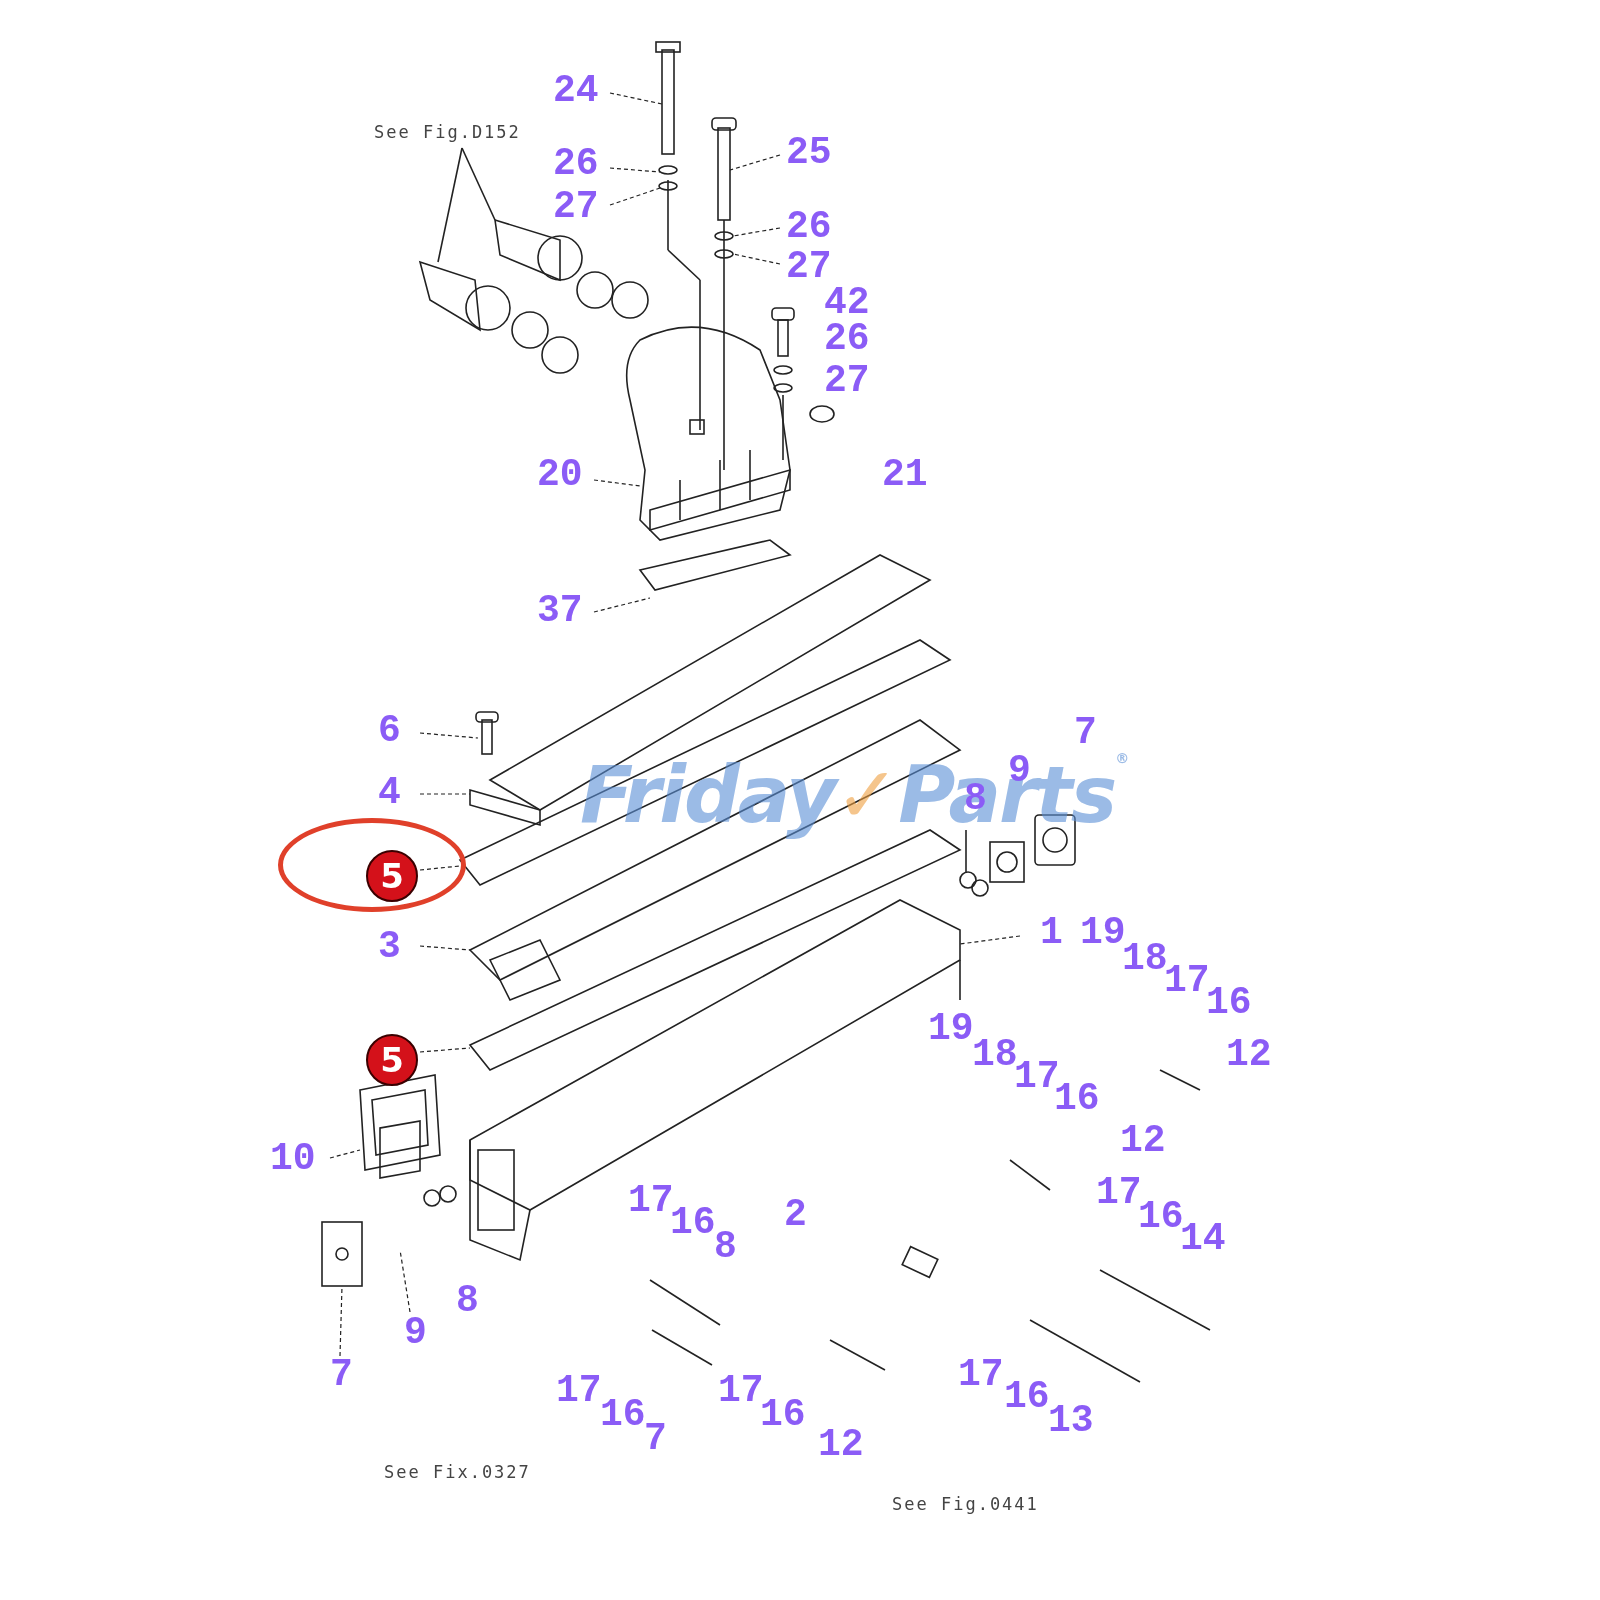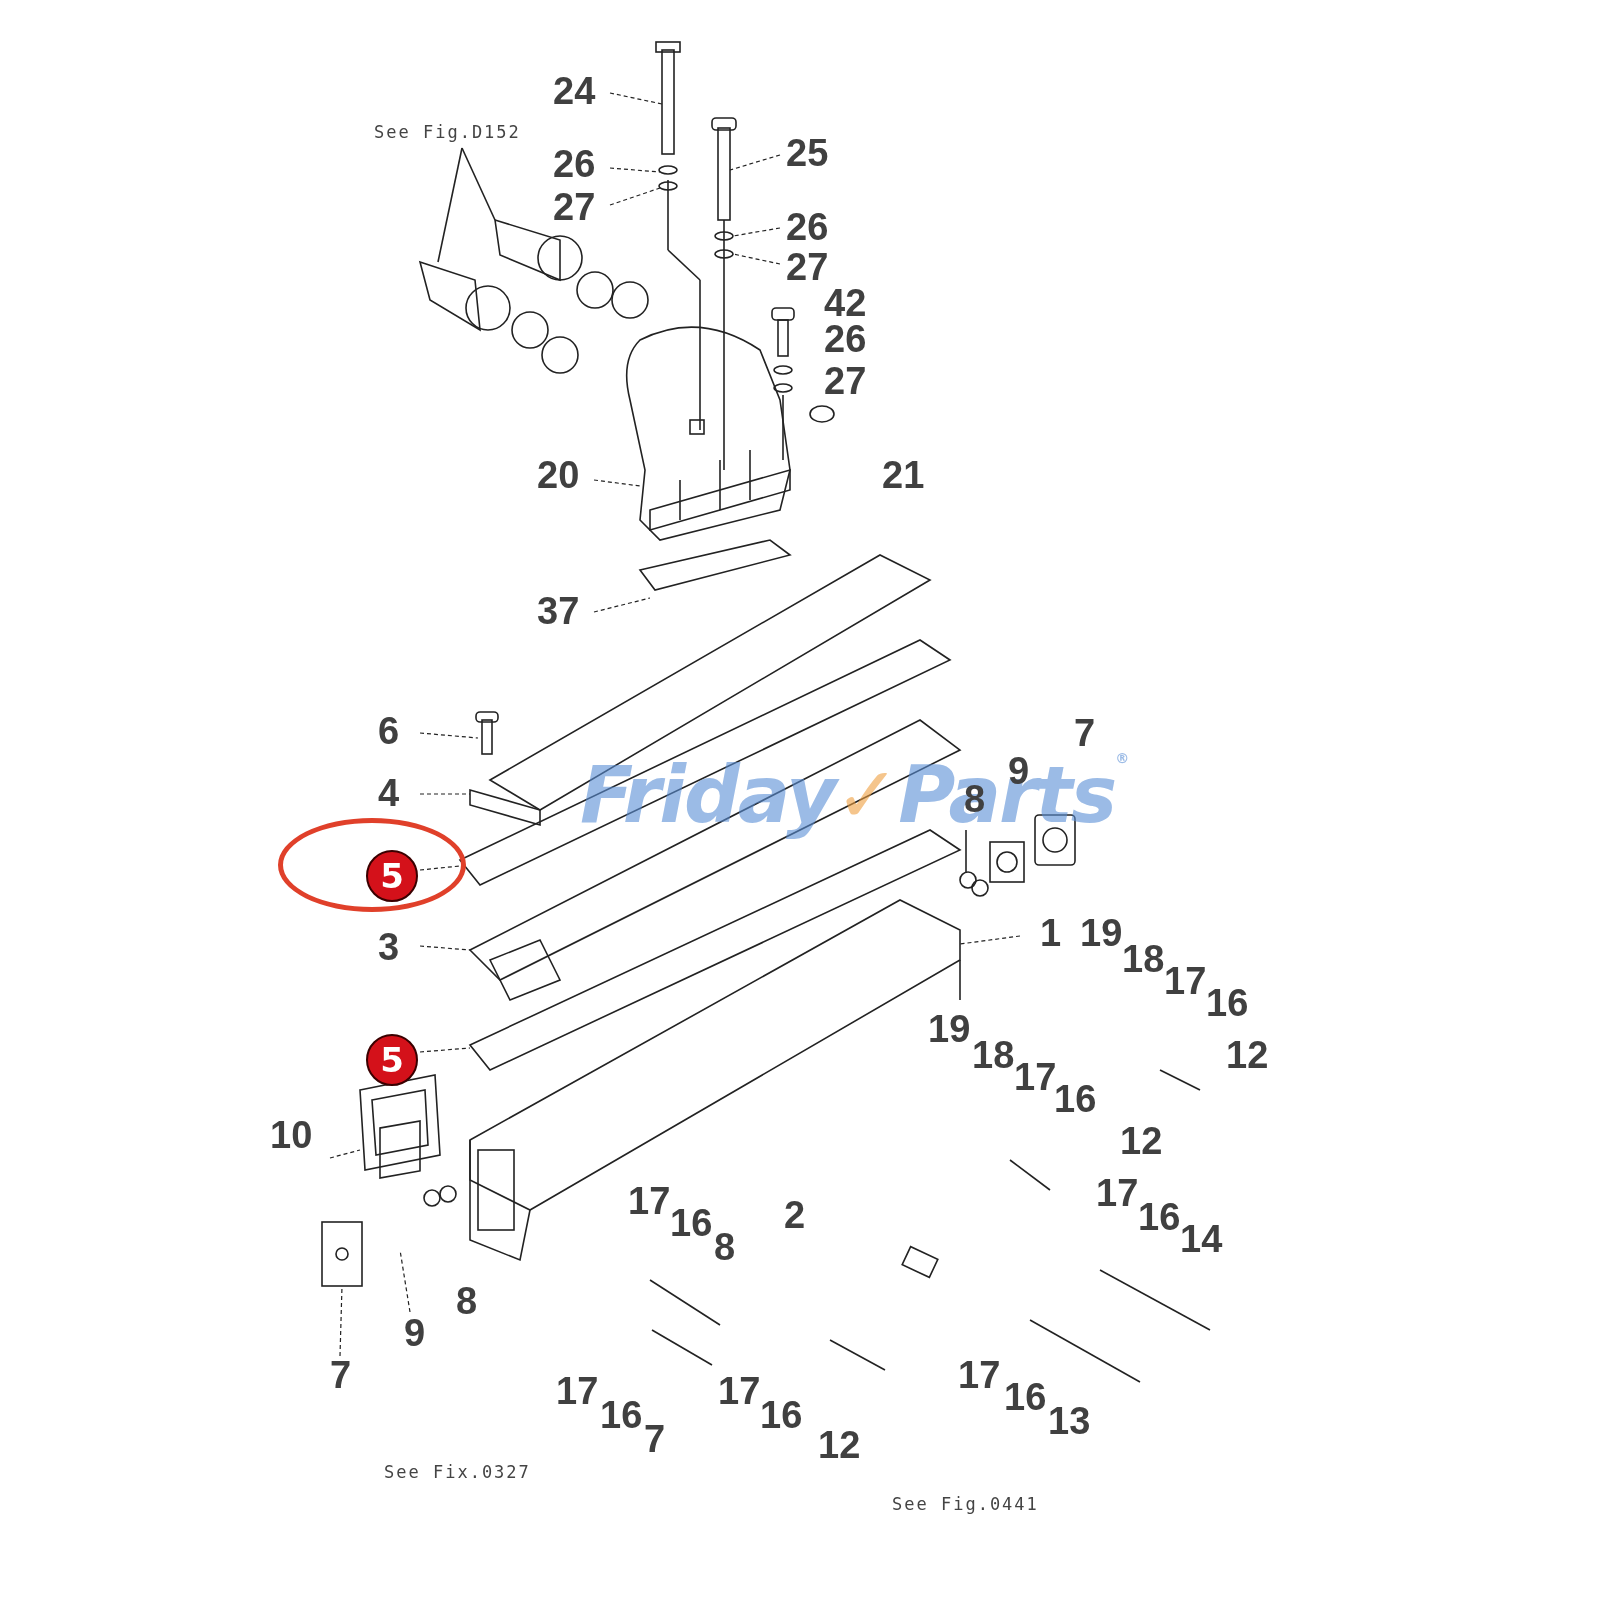--- a/index.html
+++ b/index.html
@@ -1,18 +1,18 @@
 <!DOCTYPE html>
 <html><head>
 <meta charset="utf-8">
 <style>
   html, body { margin:0; padding:0; background:#ffffff; }
   #canvas { position:relative; width:1600px; height:1600px; background:#ffffff; overflow:hidden; font-family:"DejaVu Sans", sans-serif; }
   svg.drawing { position:absolute; left:0; top:0; }
-  .callout { position:absolute; font-family:Liberation Sans, sans-serif; font-weight:bold; font-size:38px; color:#404040; line-height:1; white-space:nowrap; }
+  .callout { position:absolute; font-family:Liberation Mono, monospace; font-weight:bold; font-size:38px; color:#8b5cf6; line-height:1; white-space:nowrap; }
   .ref-note { position:absolute; font-family:"DejaVu Sans Mono", monospace; font-size:17px; color:#444; letter-spacing:2px; white-space:nowrap; }
   .badge { position:absolute; width:48px; height:48px; border-radius:50%; background:#d4111a; border:2px solid #3a0000; color:#fff; font-family:"DejaVu Sans", sans-serif; font-weight:bold; font-size:34px; text-align:center; line-height:48px; }
   .highlight-ring { position:absolute; border:5px solid #e0402a; border-radius:50%; }
   .watermark { position:absolute; font-family:"DejaVu Sans", sans-serif; font-weight:bold; font-style:italic; font-size:78px; color:#5a8fd6; opacity:0.6; letter-spacing:-2px; white-space:nowrap; }
   .watermark .check { color:#f0a040; }
   .watermark sup { font-size:14px; font-style:normal; vertical-align:top; }
 </style>
 </head>
 <body>
 
@@ -162,21 +162,21 @@
       <div class="callout" style="left: 1080px; top: 914px;">19</div>
       <div class="callout" style="left: 1122px; top: 940px;">18</div>
       <div class="callout" style="left: 1164px; top: 962px;">17</div>
       <div class="callout" style="left: 1206px; top: 984px;">16</div>
       <div class="callout" style="left: 1226px; top: 1036px;">12</div>
       <div class="callout" style="left: 928px; top: 1010px;">19</div>
       <div class="callout" style="left: 972px; top: 1036px;">18</div>
       <div class="callout" style="left: 1014px; top: 1058px;">17</div>
       <div class="callout" style="left: 1054px; top: 1080px;">16</div>
       <div class="callout" style="left: 1120px; top: 1122px;">12</div>
-      <div class="callout" style="left: 270px; top: 1116px;">10</div>
+      <div class="callout" style="left: 270px; top: 1140px;">10</div>
       <div class="callout" style="left: 1096px; top: 1174px;">17</div>
       <div class="callout" style="left: 1138px; top: 1198px;">16</div>
       <div class="callout" style="left: 1180px; top: 1220px;">14</div>
       <div class="callout" style="left: 628px; top: 1182px;">17</div>
       <div class="callout" style="left: 670px; top: 1204px;">16</div>
       <div class="callout" style="left: 714px; top: 1228px;">8</div>
       <div class="callout" style="left: 784px; top: 1196px;">2</div>
       <div class="callout" style="left: 456px; top: 1282px;">8</div>
       <div class="callout" style="left: 404px; top: 1314px;">9</div>
       <div class="callout" style="left: 330px; top: 1356px;">7</div>

